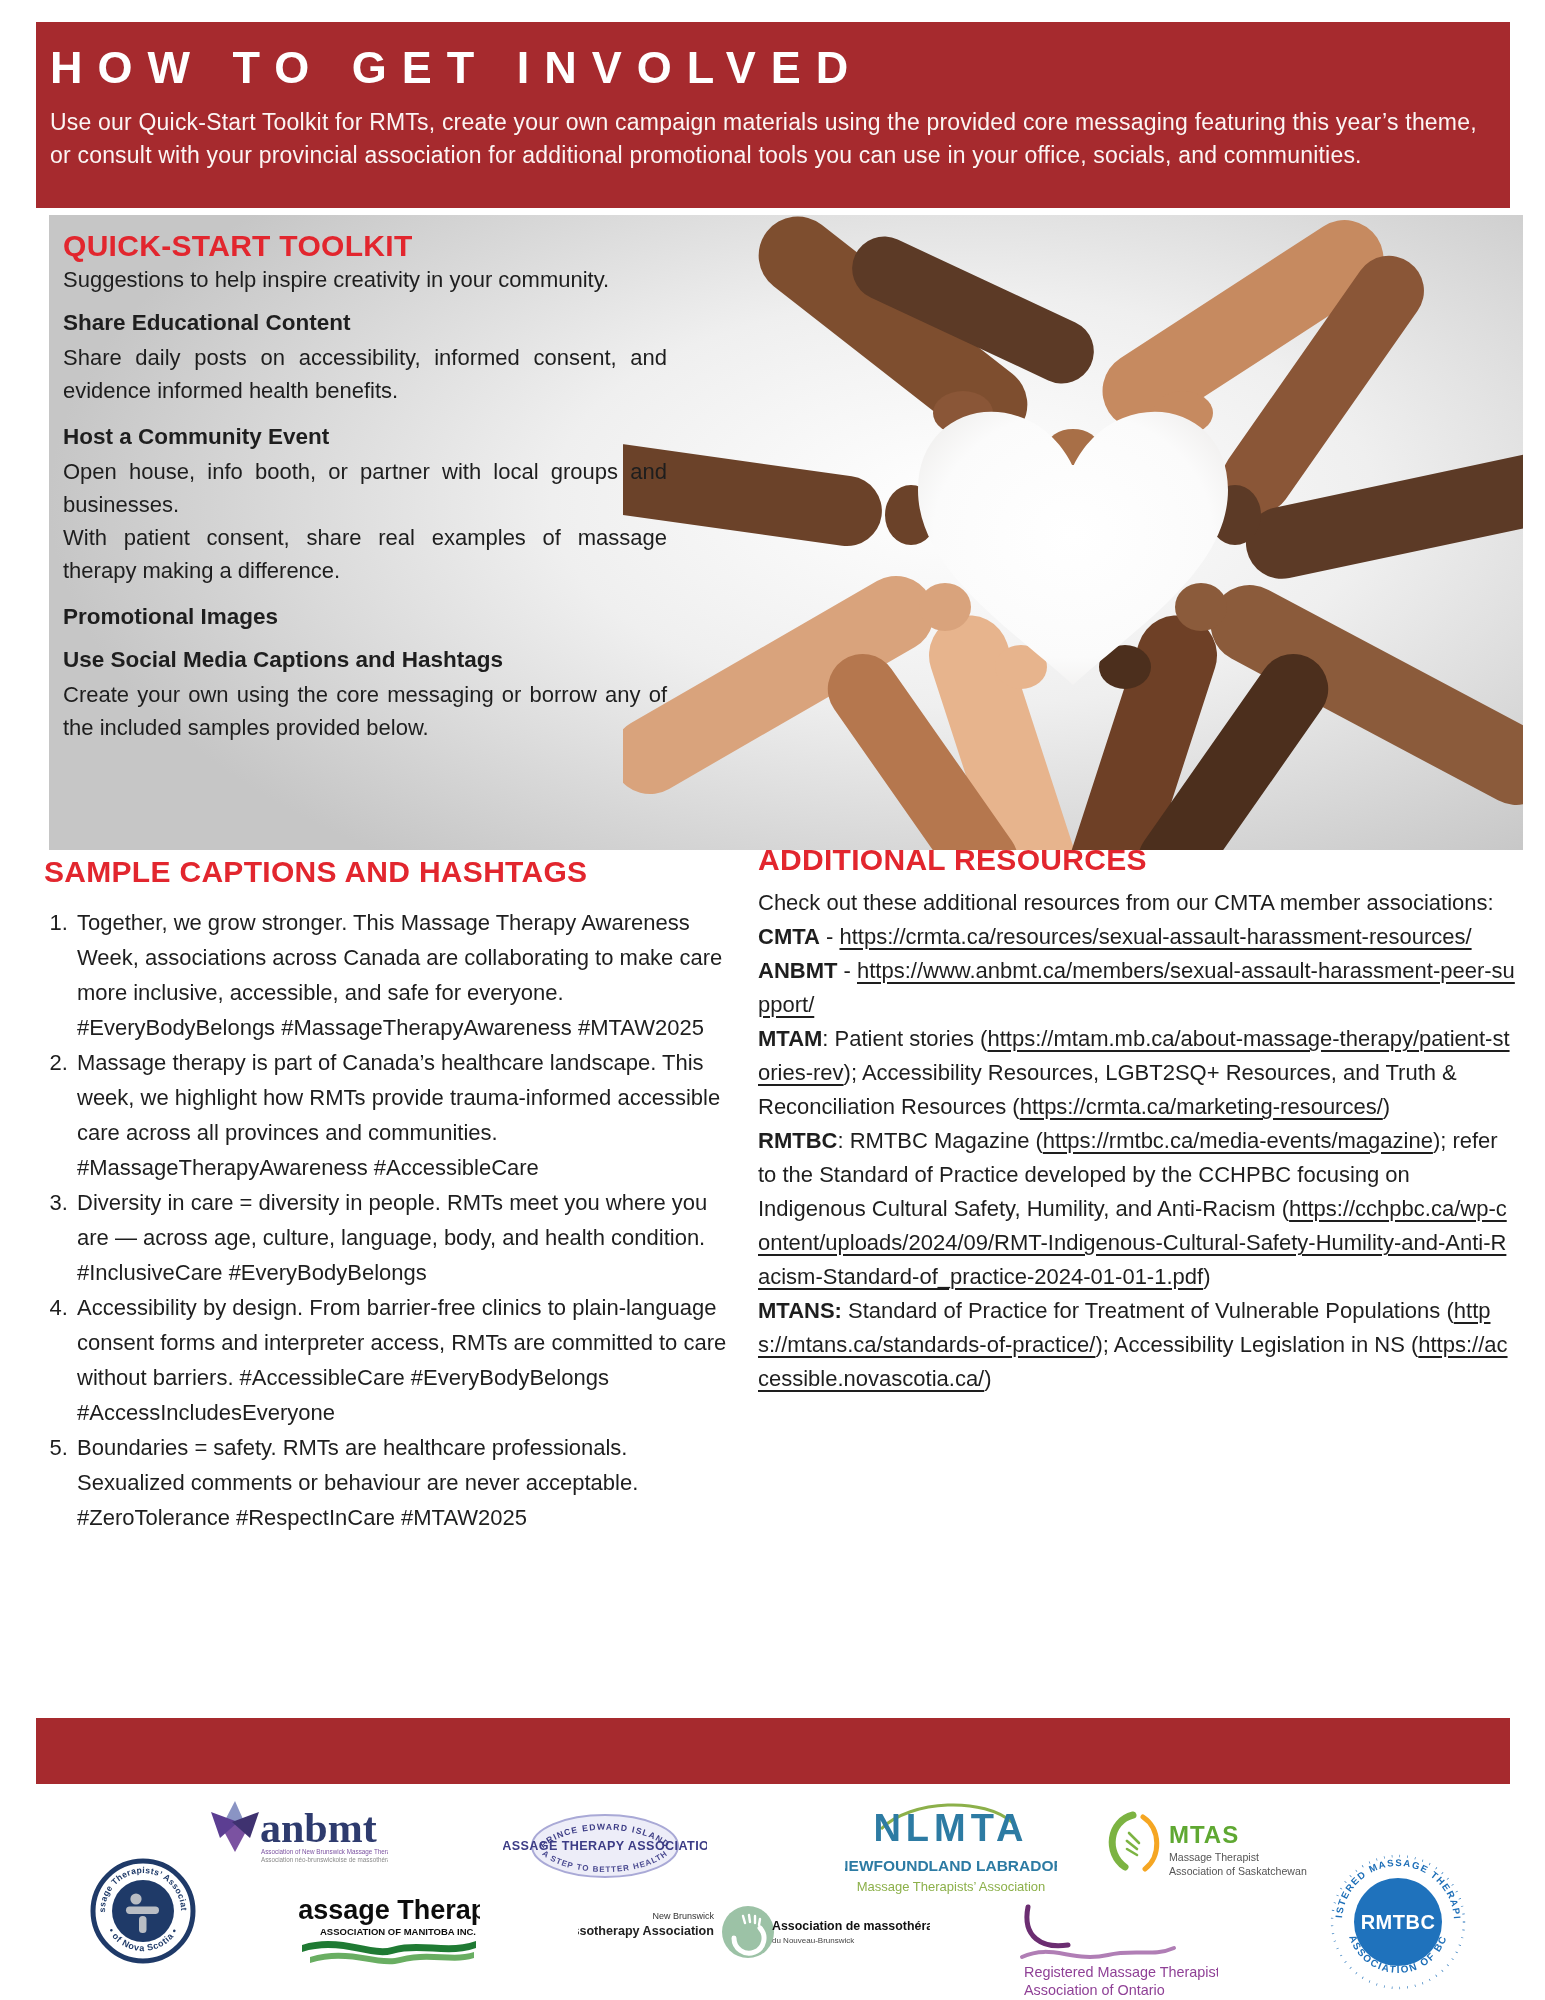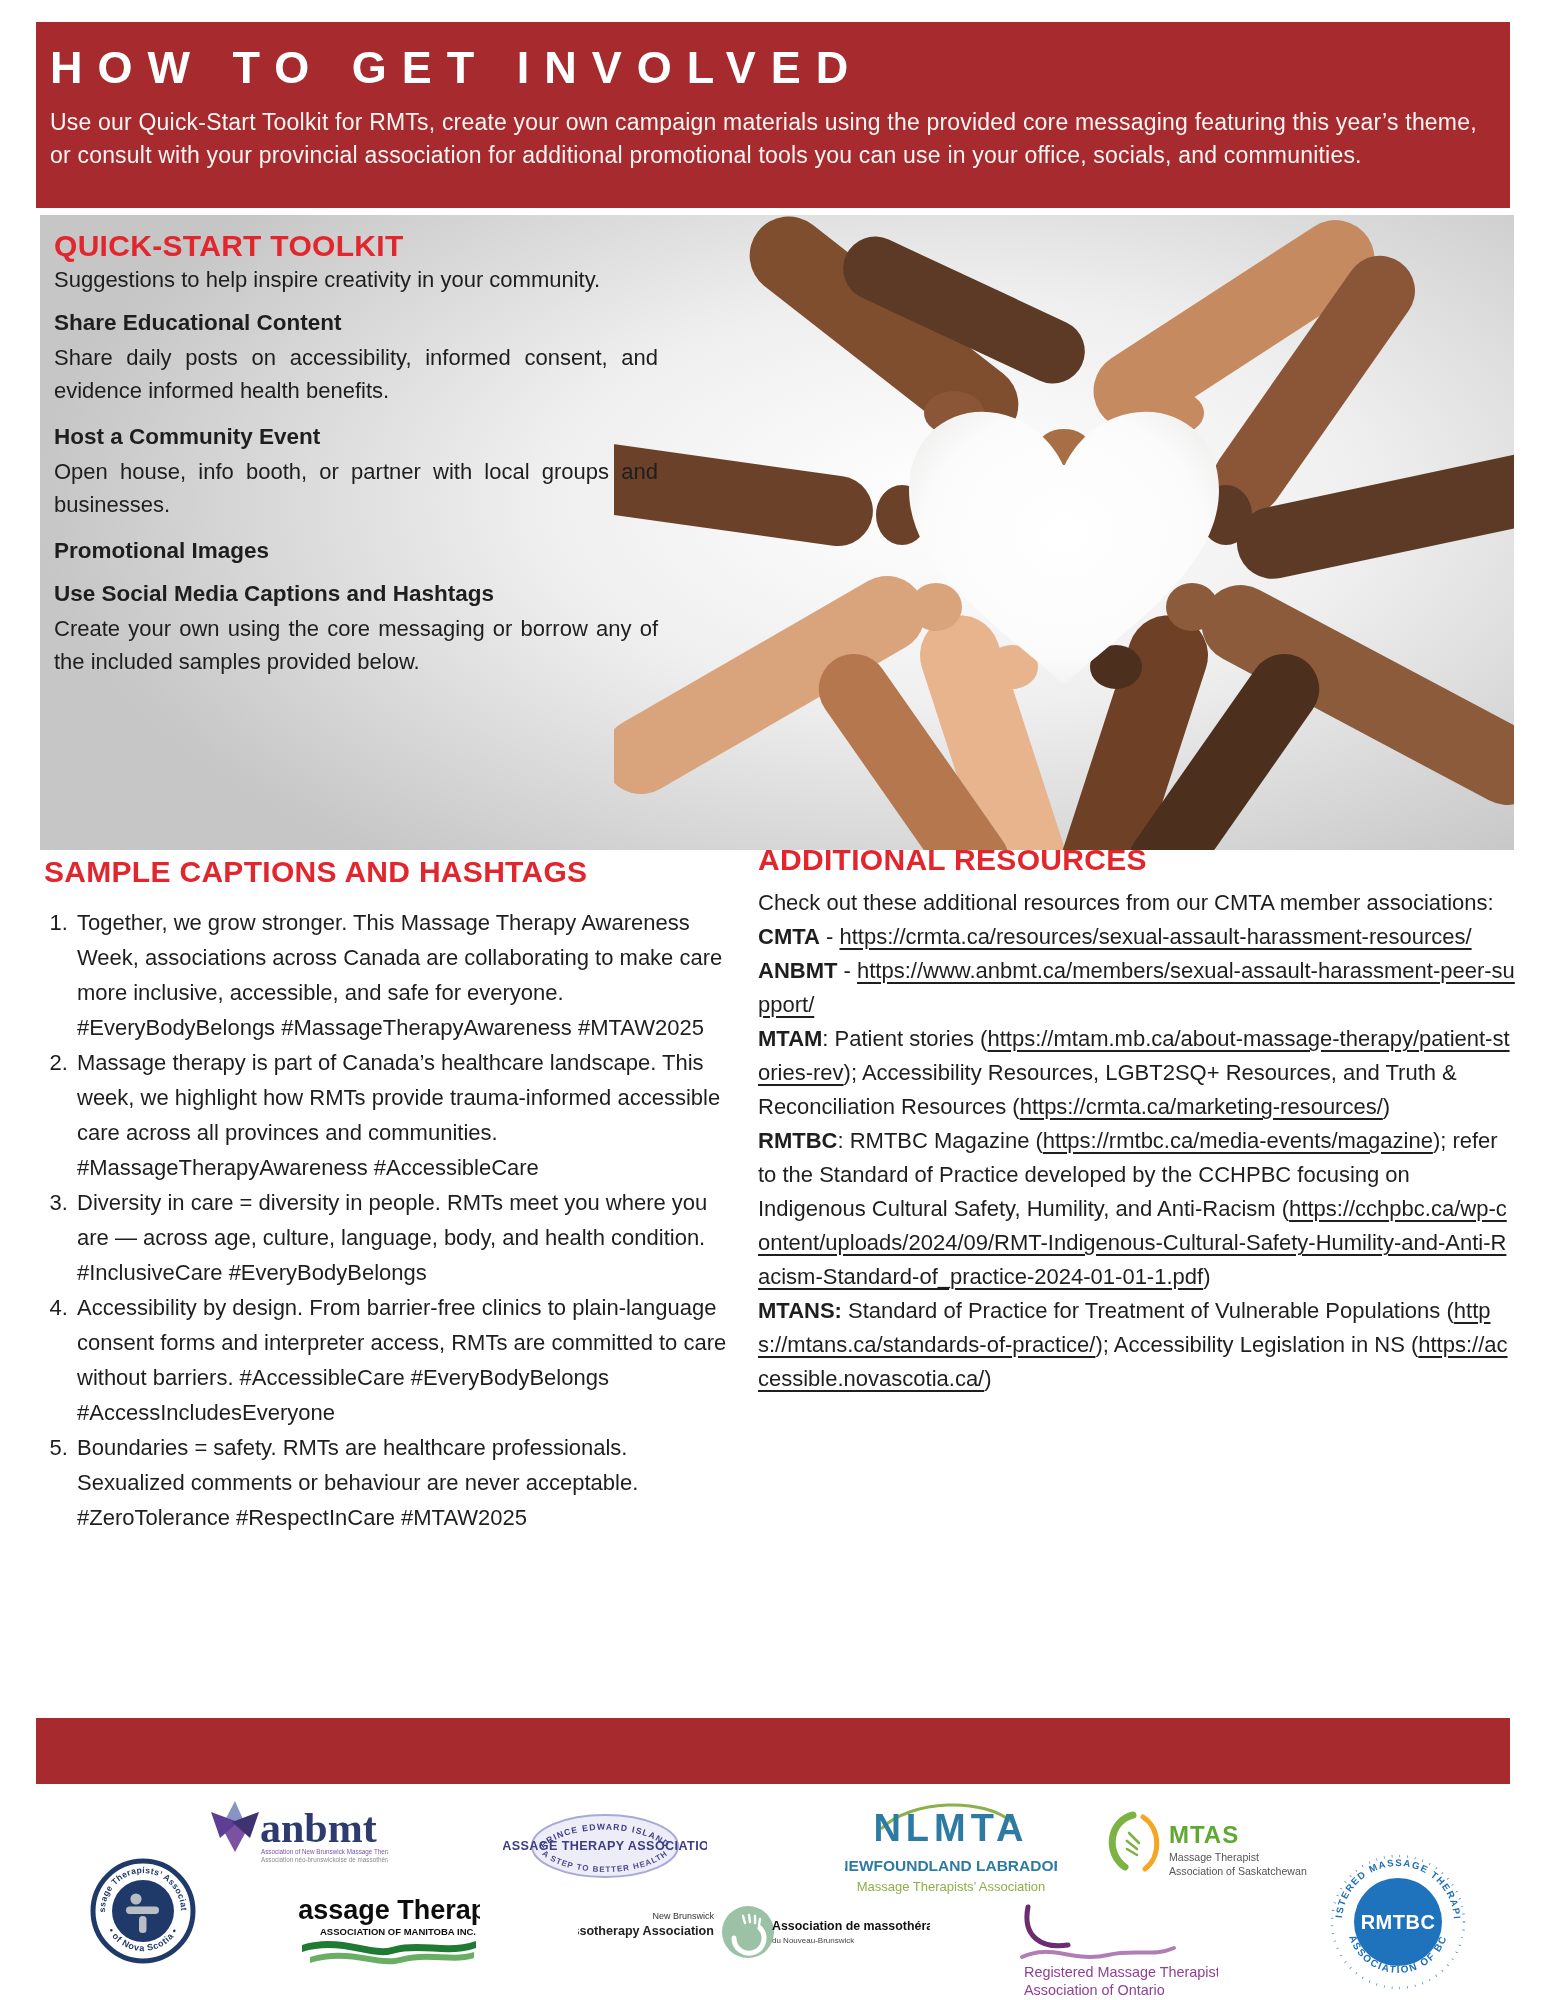--- a/index.html
+++ b/index.html
@@ -4,21 +4,21 @@
 <style>
   html,body{margin:0;padding:0}
   body{width:1545px;height:2000px;position:relative;background:#fff;
        font-family:"Liberation Sans",sans-serif;color:#1e1e1e;overflow:hidden}
   
   .banner{position:absolute;left:36px;top:22px;width:1474px;height:186px;
           background:#A62A2E;box-sizing:border-box;padding:12px 28px 0 14px;color:#FBF5F4}
   .banner h1{margin:8px 0 12px 0;font-size:45px;font-weight:800;letter-spacing:15px;color:#fff}
   .banner p{margin:0;font-size:23px;line-height:33px;letter-spacing:.2px}
   
-  .hero{position:absolute;left:40px;top:215px;width:1474px;height:635px;overflow:hidden;
+  .hero{position:absolute;left:49px;top:215px;width:1474px;height:635px;overflow:hidden;
         background:radial-gradient(ellipse 62% 72% at 62% 45%,#ffffff 0%,#efefef 45%,#c6c6c6 100%)}
   .hero-photo{position:absolute;right:0;top:0;width:900px;height:635px}
   .hero-text{position:absolute;left:14px;top:14px;width:604px}
   .h-red{font-size:30px;font-weight:800;color:#E2262E;letter-spacing:.3px;margin:0}
   .hero-sub{font-size:22px;margin:4px 0 10px 0}
   .tk-title{font-size:22.5px;font-weight:700;margin:17px 0 5px 0}
   .tk-body{font-size:22px;line-height:33px;margin:0;text-align:justify}
   
   .captions{position:absolute;left:44px;top:855px;width:702px}
   .captions h2{margin:0}
@@ -87,20 +87,21 @@
   </svg>
 
   <div class="hero-text">
     <h2 class="h-red">QUICK-START TOOLKIT</h2>
     <p class="hero-sub">Suggestions to help inspire creativity in your community.</p>
     <div id="toolkit-sections">
         <h3 class="tk-title">Share Educational Content</h3>
         <p class="tk-body">Share daily posts on accessibility, informed consent, and evidence informed health benefits.</p>
         <h3 class="tk-title">Host a Community Event</h3>
         <p class="tk-body">Open house, info booth, or partner with local groups and businesses.</p>
+        <p class="tk-body">With patient consent, share real examples of massage therapy making a difference.</p>
         <h3 class="tk-title">Promotional Images</h3>
         <h3 class="tk-title">Use Social Media Captions and Hashtags</h3>
         <p class="tk-body">Create your own using the core messaging or borrow any of the included samples provided below.</p>
       </div>
   </div>
 </section>
 
 <section class="captions">
   <h2 class="h-red">SAMPLE CAPTIONS AND HASHTAGS</h2>
   <ol>

